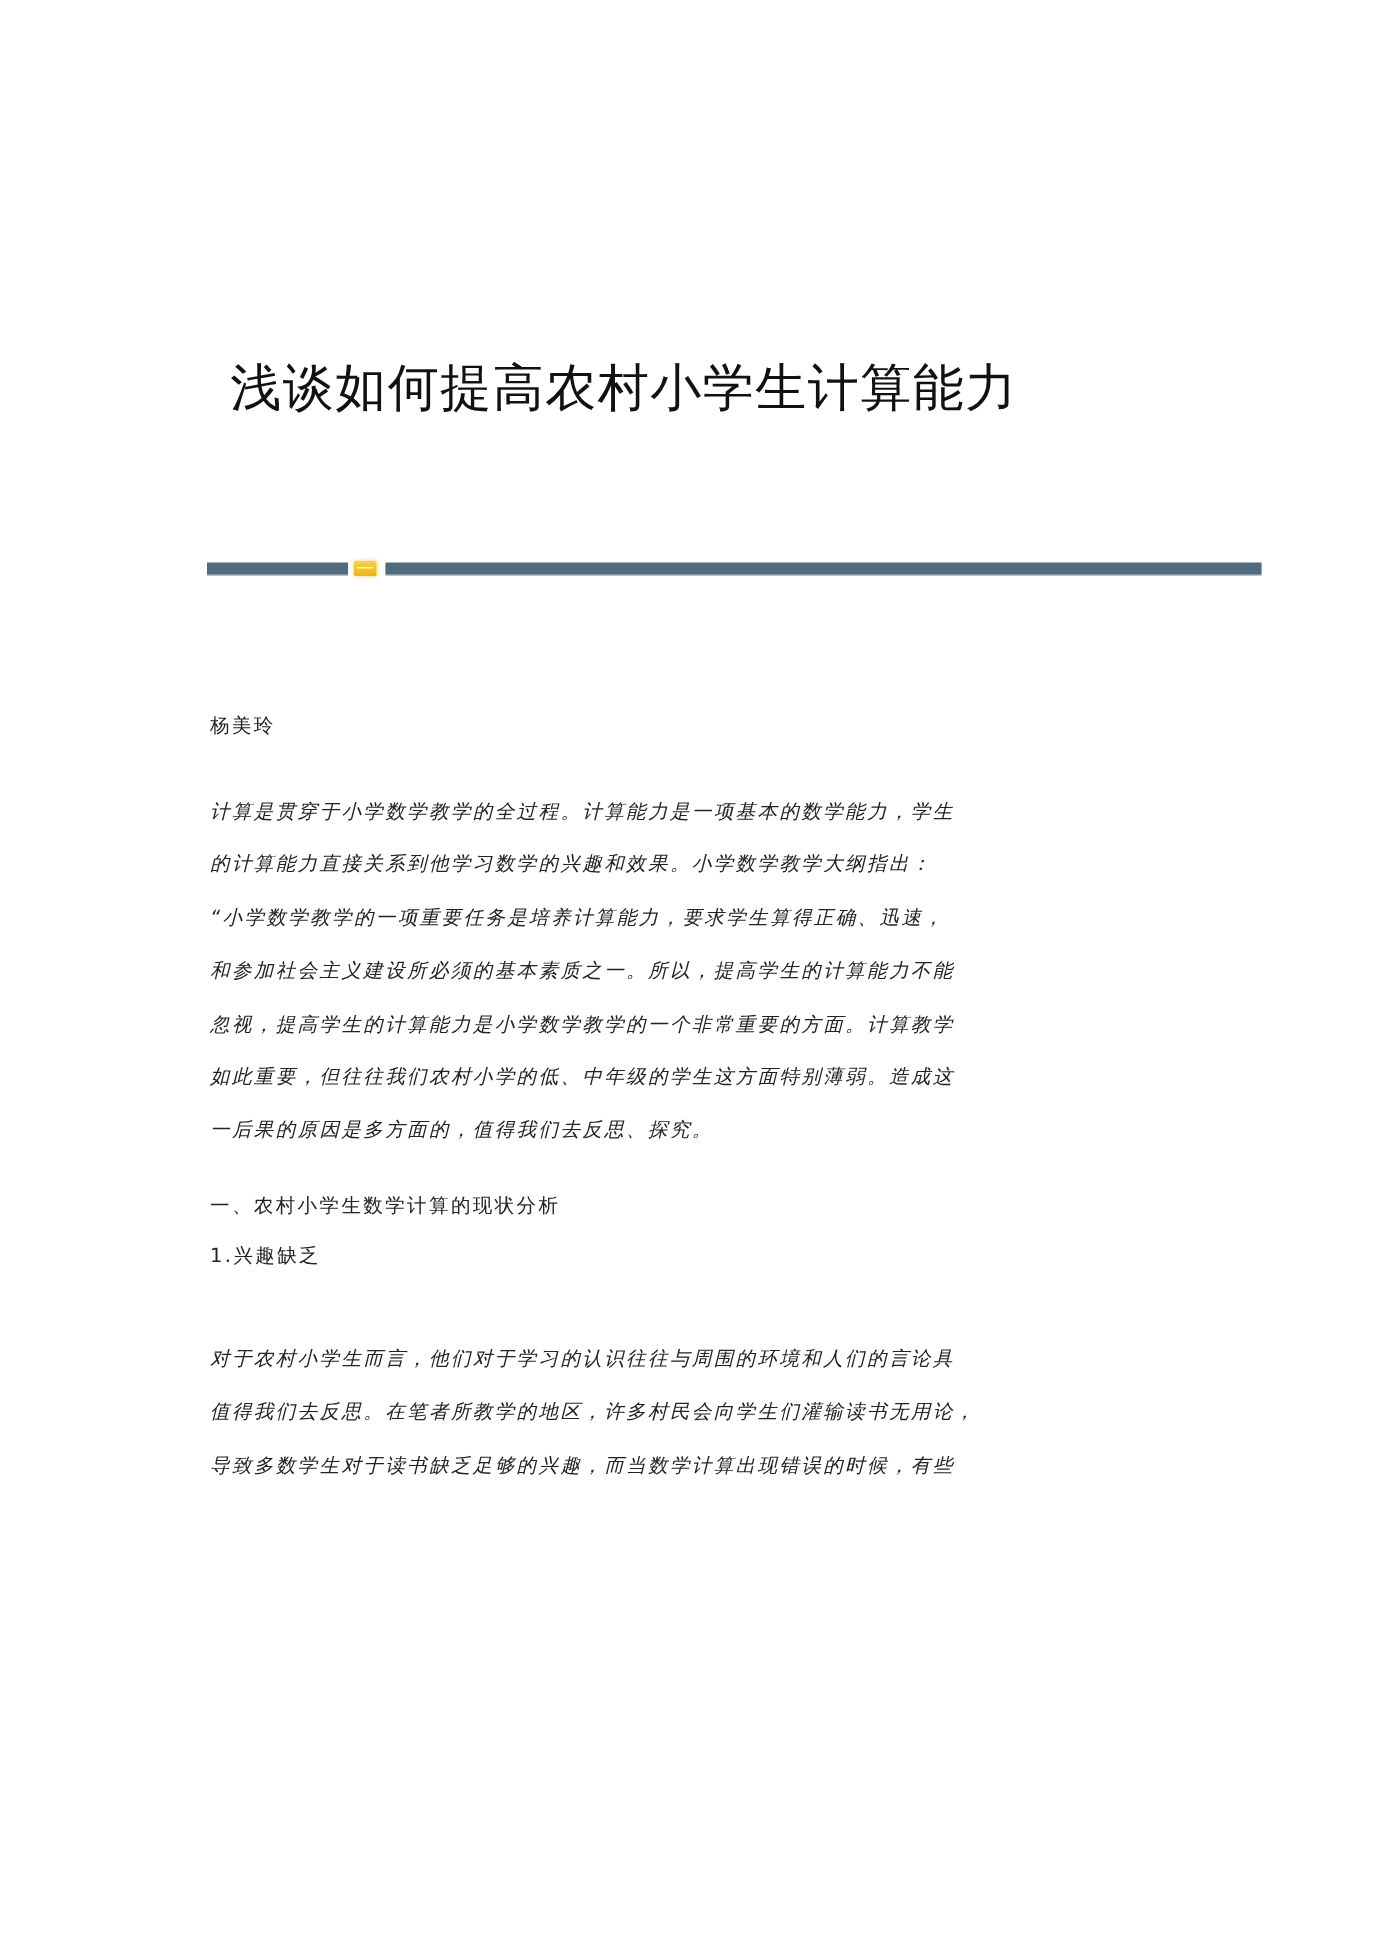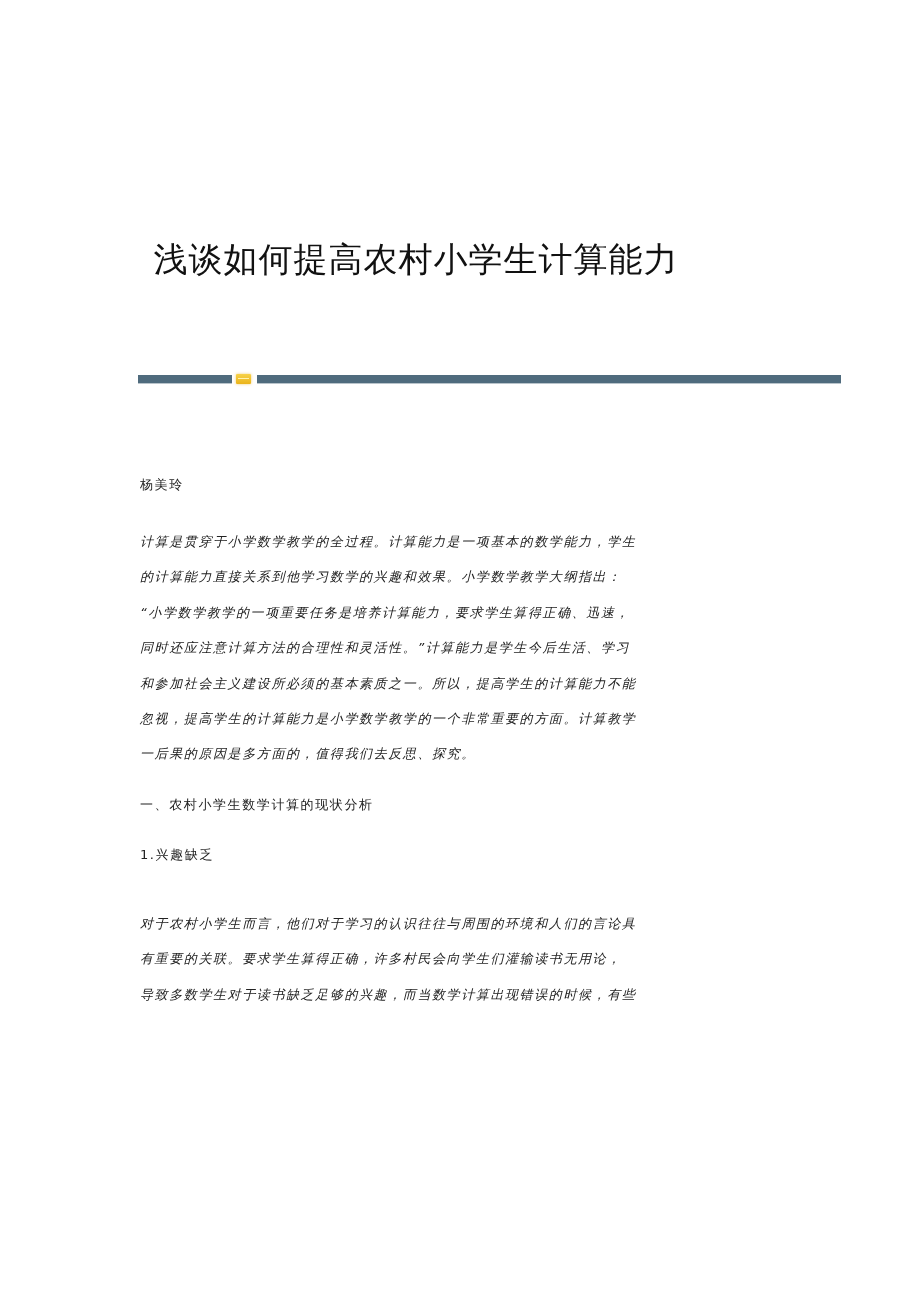--- a/index.html
+++ b/index.html
@@ -92,21 +92,21 @@
       line-height: 35.4px;
       text-align: justify;
       font-style: italic;
     }
     .para-intro { margin-top: 24px; }
     .heading {
       margin: 0;
       line-height: 30px;
     }
     .h1 { margin-top: 18px; }
-    .h2 { margin-top: 20px; }
+    .h2 { margin-top: 3px; }
     .para-2 { margin-top: 36px; }
     .line { display: block; white-space: nowrap; }
   </style>
 </head>
 <body>
 
 <h1 class="page-title">浅谈如何提高农村小学生计算能力</h1>
 
 <div class="divider">
   <div class="seg-left"></div>
@@ -114,28 +114,28 @@
   <div class="seg-right"></div>
 </div>
 
 <div class="content">
   <p class="author">杨美玲</p>
 
   <p class="para para-intro">
     <span class="line">计算是贯穿于小学数学教学的全过程。计算能力是一项基本的数学能力，学生</span>
     <span class="line">的计算能力直接关系到他学习数学的兴趣和效果。小学数学教学大纲指出：</span>
     <span class="line">“小学数学教学的一项重要任务是培养计算能力，要求学生算得正确、迅速，</span>
-    <span class="line">同时还应注意计算方法的合理性和灵活性。”计算能力是学生今后生活、学习</span>
     <span class="line">和参加社会主义建设所必须的基本素质之一。所以，提高学生的计算能力不能</span>
     <span class="line">忽视，提高学生的计算能力是小学数学教学的一个非常重要的方面。计算教学</span>
+    <span class="line">如此重要，但往往我们农村小学的低、中年级的学生这方面特别薄弱。造成这</span>
     <span class="line">一后果的原因是多方面的，值得我们去反思、探究。</span>
   </p>
 
   <p class="heading h1">一、农村小学生数学计算的现状分析</p>
 
   <p class="heading h2">1.兴趣缺乏</p>
 
   <p class="para para-2">
     <span class="line">对于农村小学生而言，他们对于学习的认识往往与周围的环境和人们的言论具</span>
-    <span class="line">有重要的关联。要求学生算得正确，许多村民会向学生们灌输读书无用论，</span>
+    <span class="line">值得我们去反思。在笔者所教学的地区，许多村民会向学生们灌输读书无用论，</span>
     <span class="line">导致多数学生对于读书缺乏足够的兴趣，而当数学计算出现错误的时候，有些</span>
   </p>
 </div>
 
 </body></html>

